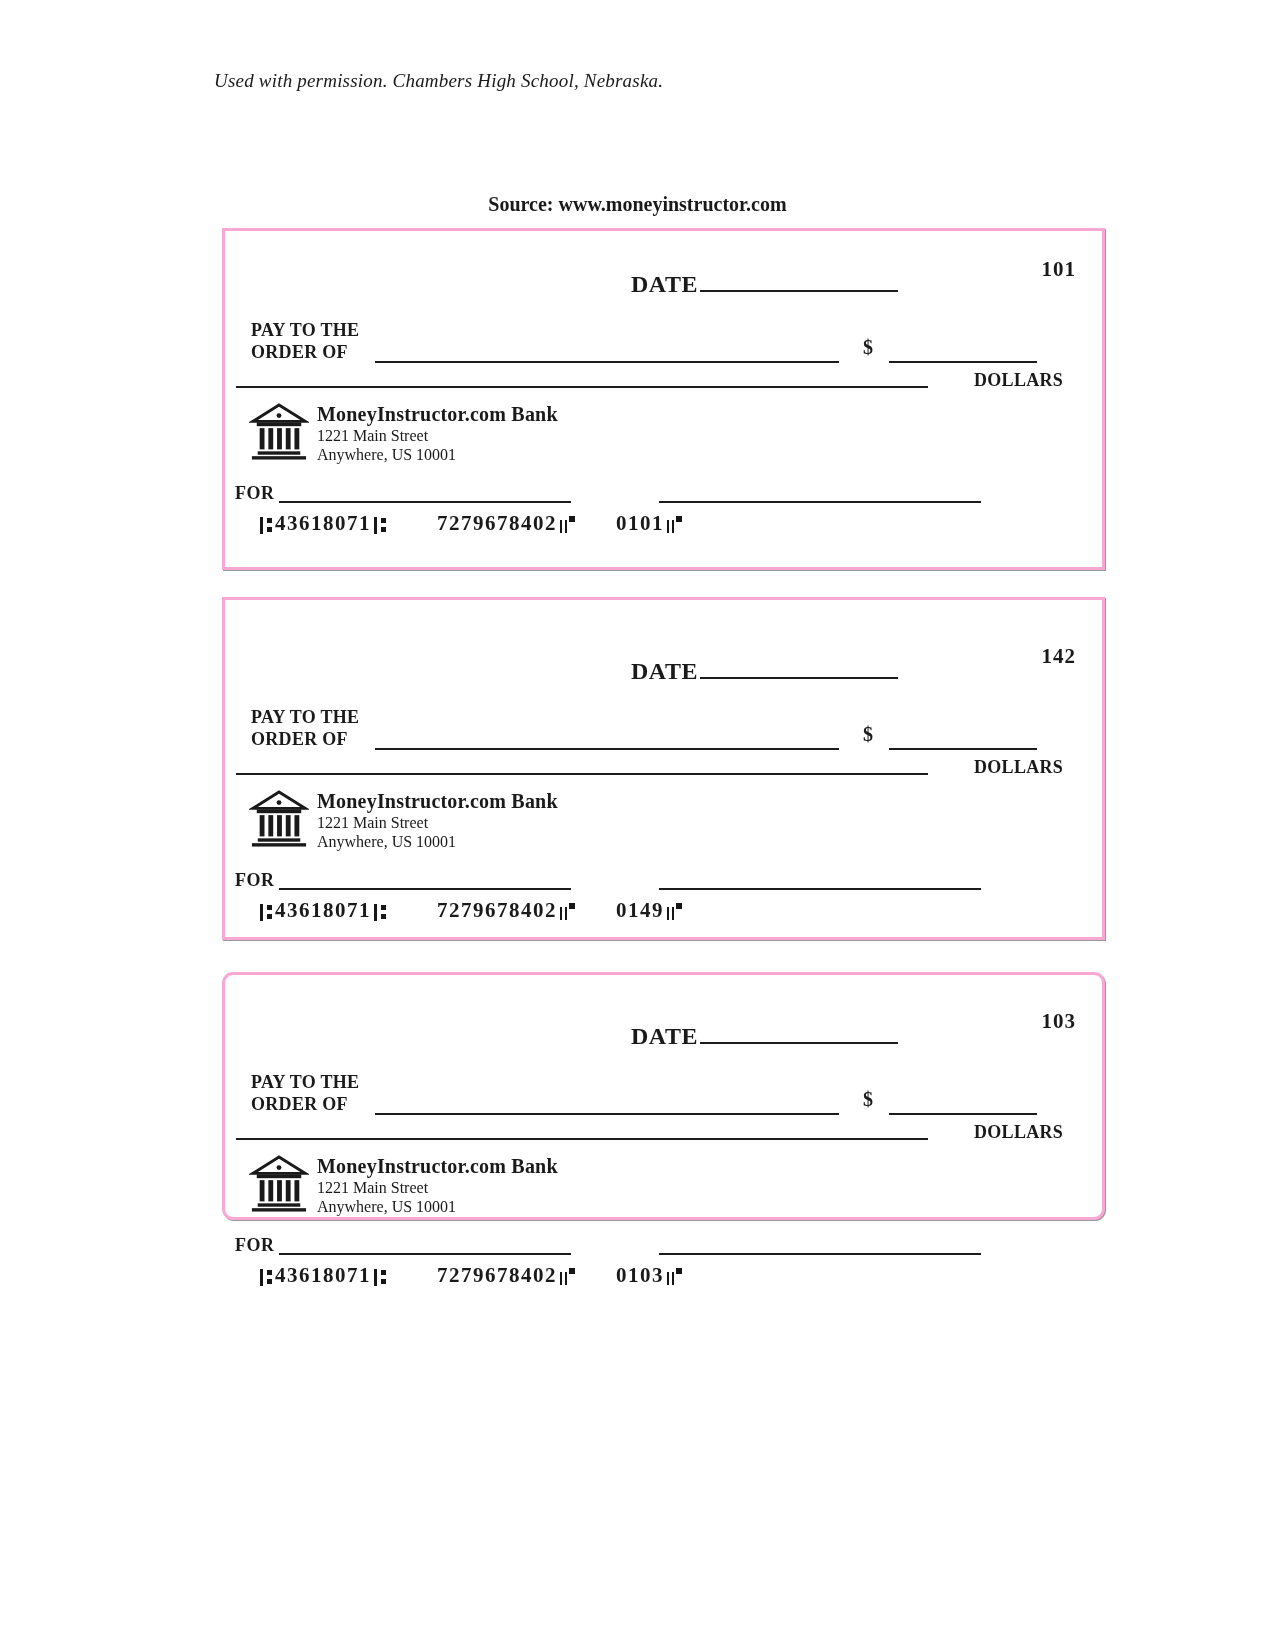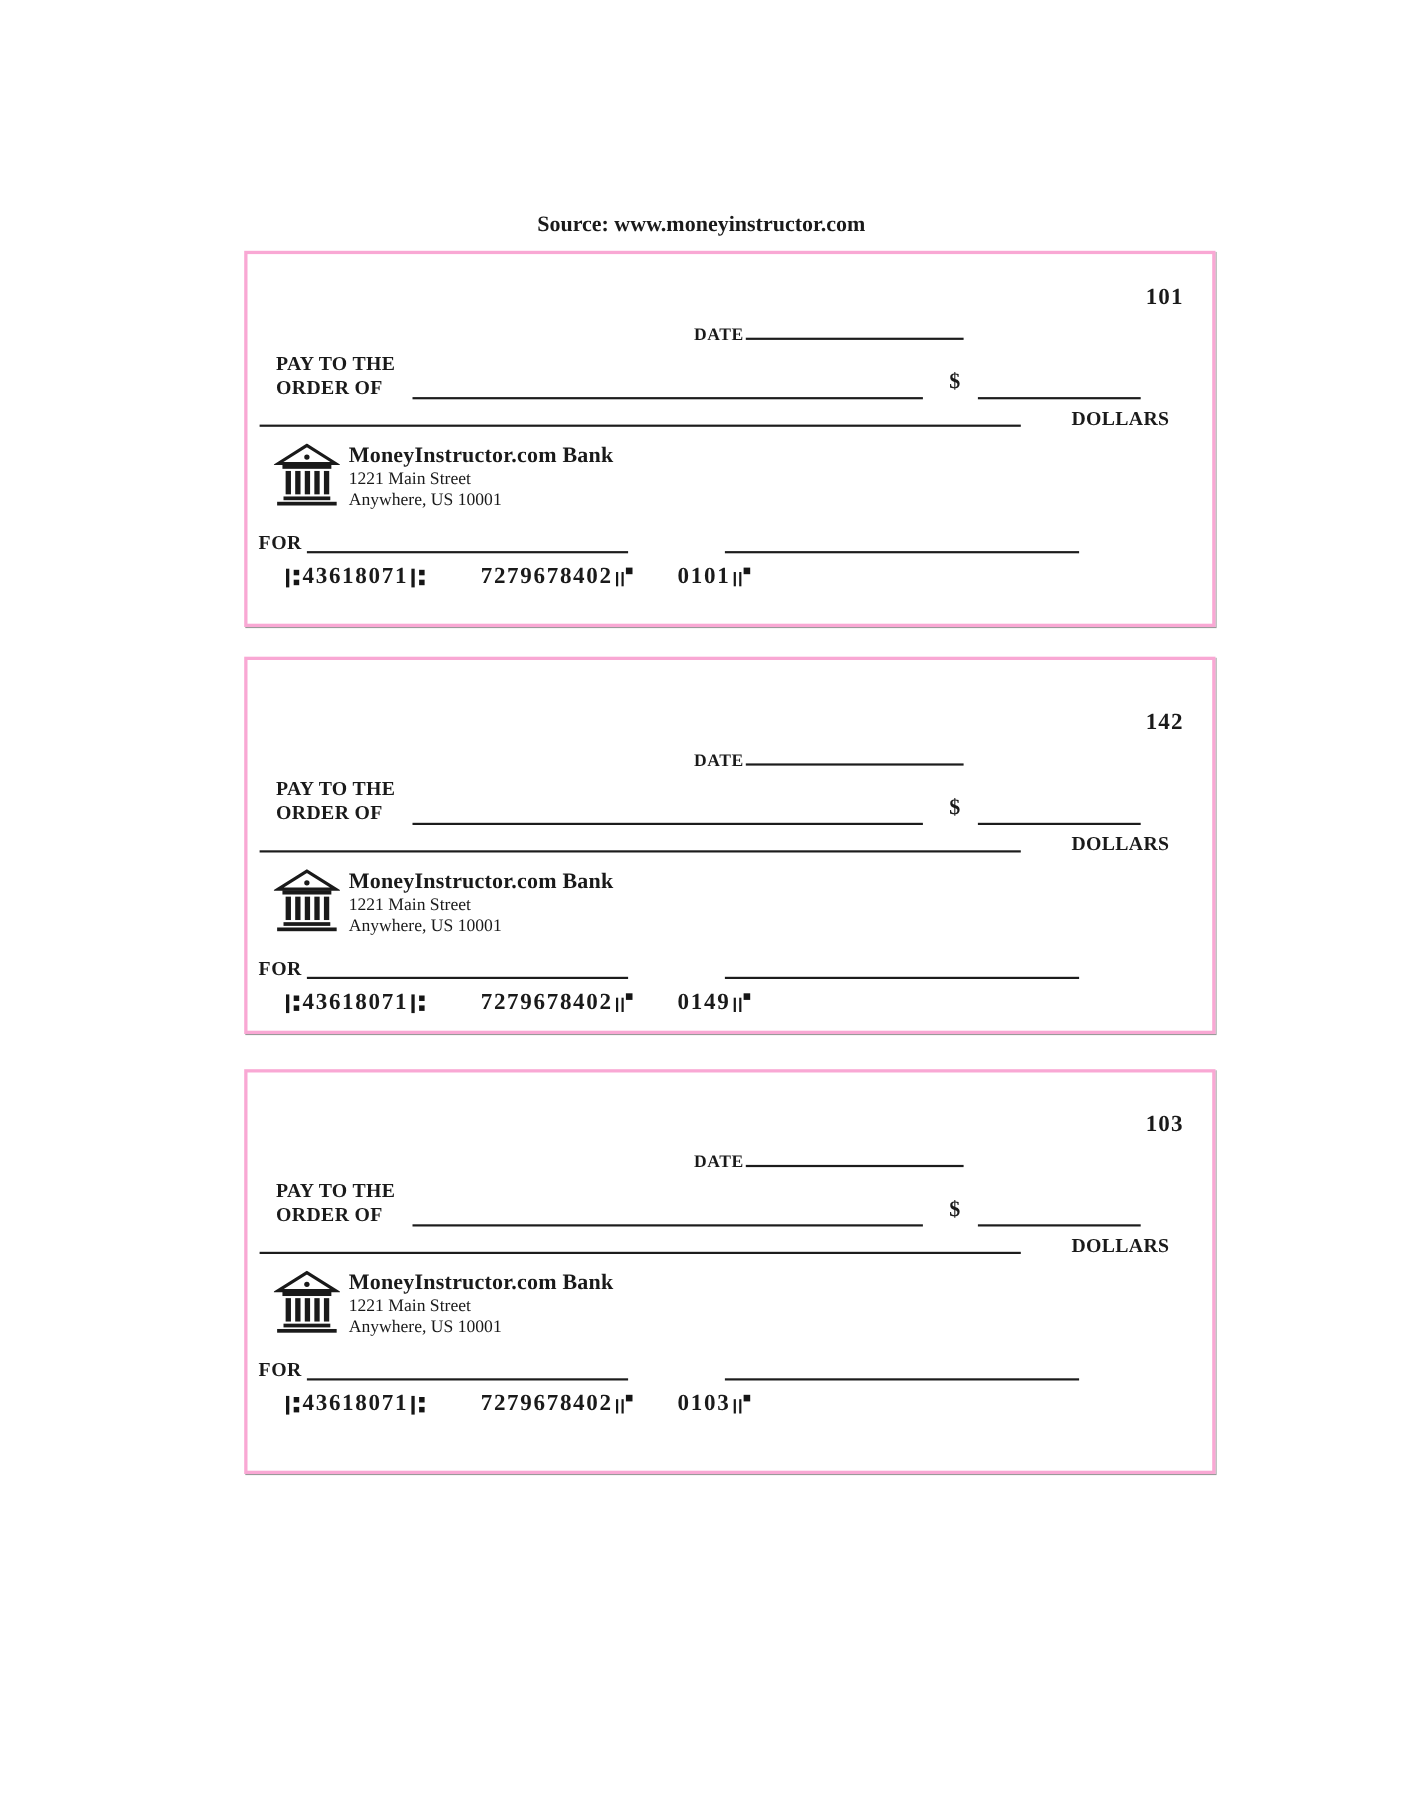--- a/index.html
+++ b/index.html
@@ -24,35 +24,35 @@
   }
 
   
   .check {
     position:absolute; left:222px; width:883px;
     border:3px solid #f9a8d4; background:#fff; box-sizing:border-box;
     box-shadow:1px 1px 0 #9a9a9a;
   }
   .check.c1 { top:228px; height:342px; }
   .check.c2 { top:597px; height:343px; }
-  .check.c3 { top:972px; height:368px; }
+  .check.c3 { top:972px; height:248px;border-radius:11px; }
   .check-inner { position:absolute; left:0; top:0; right:0; bottom:0; }
   .c2 .check-inner { transform:translateY(18px); }
   .c3 .check-inner { transform:translateY(8px); }
 
   .lbl { font-weight:bold; }
 
   .u-line { display:inline-block; border-bottom:2.5px solid #1c1c1c; }
 
   .check-number {
     position:absolute; top:26px; right:26px;
     font-size:21px; font-weight:bold; letter-spacing:1px;
   }
 
-  .date-row { position:absolute; top:60px; left:406px; font-size:16px; }
+  .date-row { position:absolute; top:40px; left:406px; font-size:24px; }
   .date-lbl { font-weight:bold; letter-spacing:0.5px; }
   .date-line { width:198px; height:16px; margin-left:2px; }
 
   .payee-labels {
     position:absolute; top:88px; left:26px;
     font-size:18px; line-height:22px; letter-spacing:0.3px;
   }
   .payee-line  { position:absolute; top:112px; left:150px; width:464px; height:18px; }
   .dollar-sign { position:absolute; top:105px; left:638px; font-size:20px; font-weight:bold; }
   .amount-line { position:absolute; top:112px; left:664px; width:148px; height:18px; }
@@ -95,20 +95,21 @@
   }
   .micr-sym.onus::after {
     content:""; position:absolute; left:9px; top:3px; width:6px; height:6px; background:#161616;
   }
 </style>
 </head>
 <body>
 
 <div class="page">
 
+  <div class="permission">Used with permission. Chambers High School, Nebraska.</div>
   <div class="doc-source">Source: www.moneyinstructor.com</div>
 
   <div class="check c1">
     <div class="check-inner">
       <div class="check-number">101</div>
       <div class="date-row">
         <span class="lbl date-lbl">DATE</span><span class="u-line date-line"></span>
       </div>
       <div class="payee-labels">
         <div class="lbl">PAY TO THE</div>

